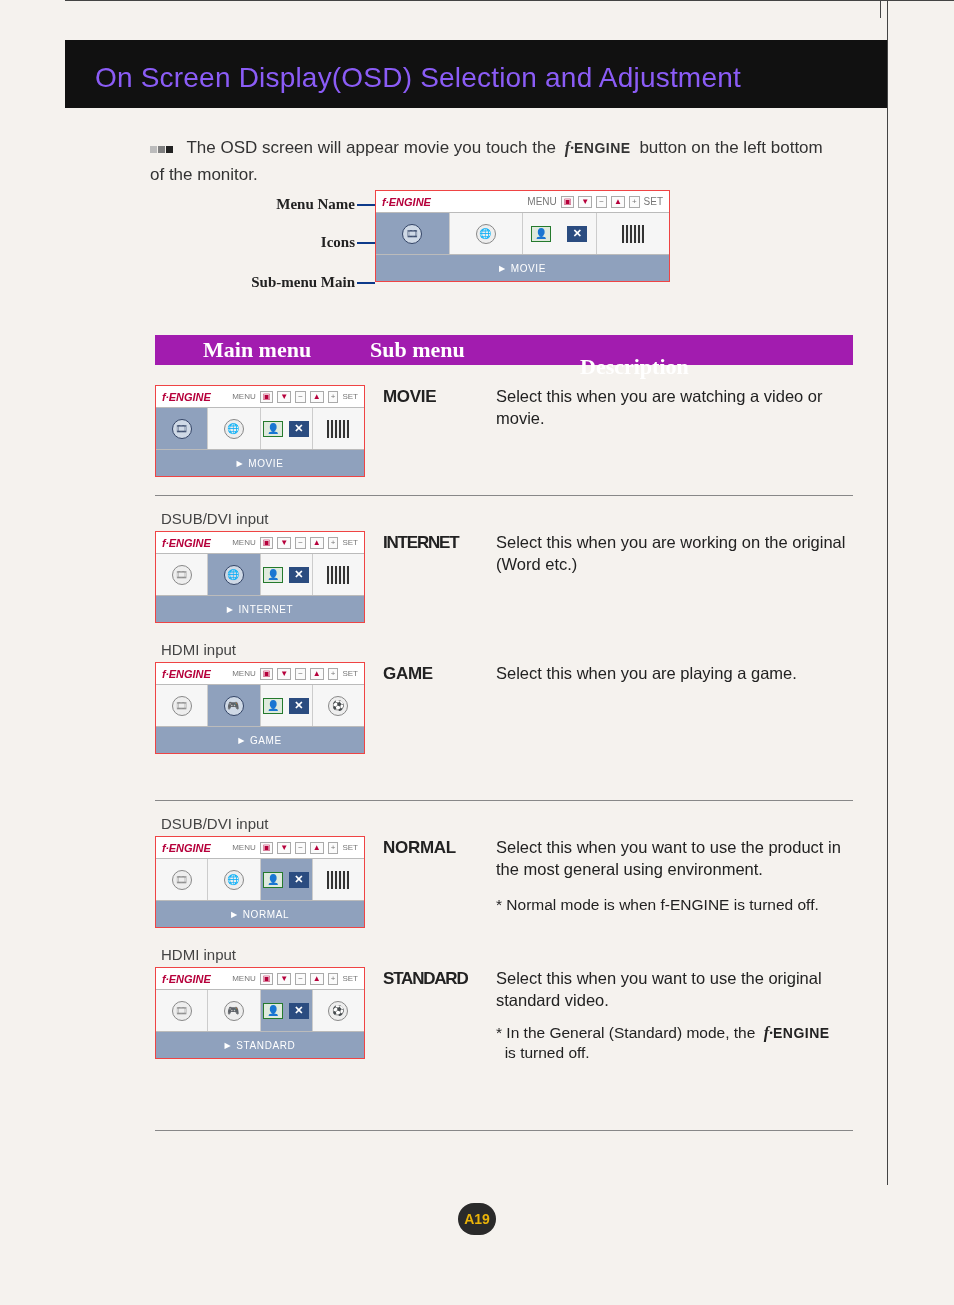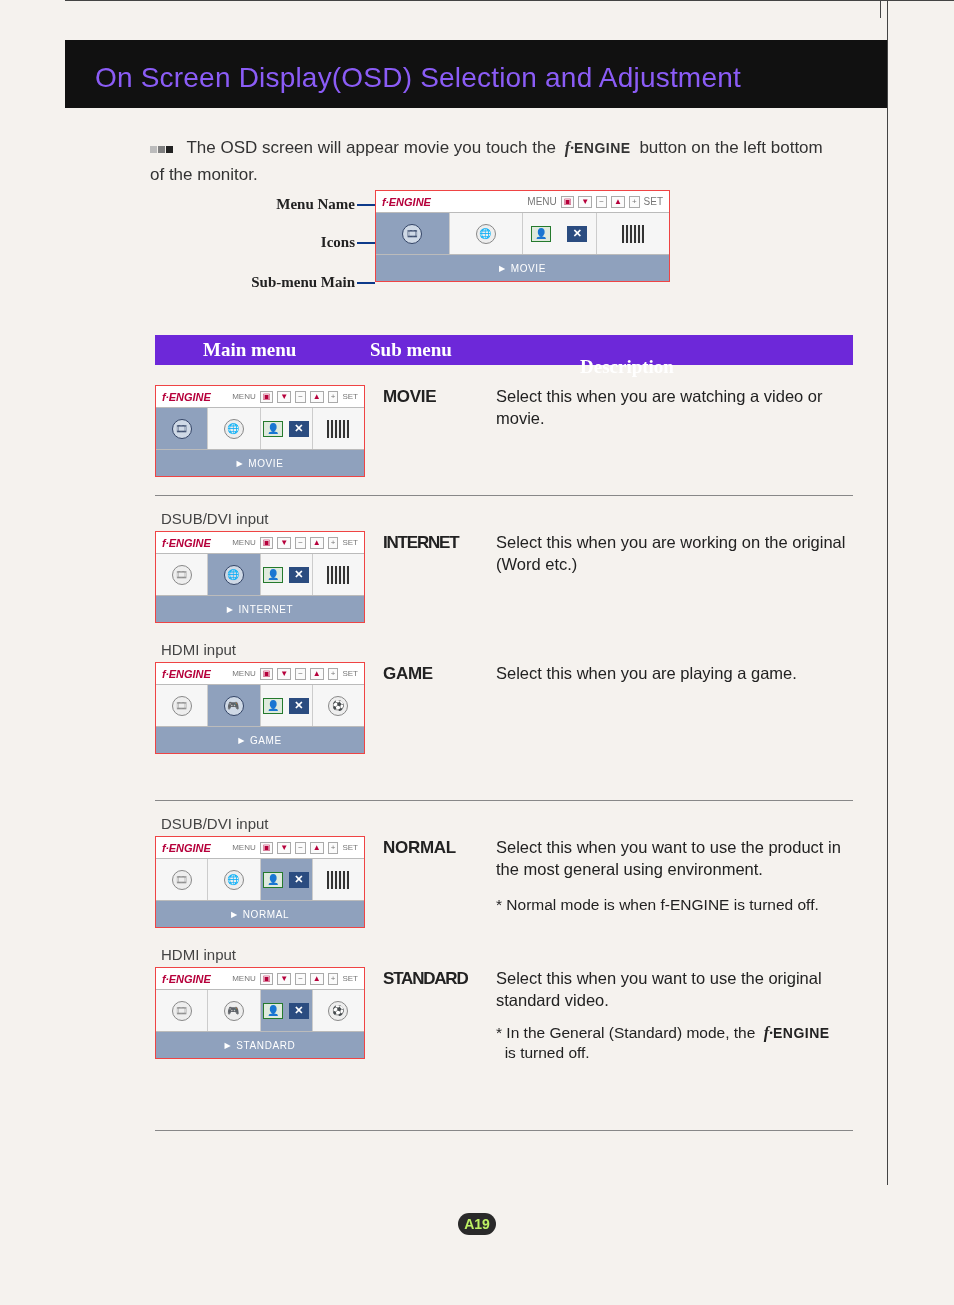--- a/index.html
+++ b/index.html
@@ -100,22 +100,22 @@
   .ico.sel{border-color:#346; color:#346; background:#cfd9e6;}
   .ico-sq{width:20px;height:16px;border:1.5px solid #888;display:flex;align-items:center;justify-content:center;background:#eee;font-size:10px;color:#888;}
   .ico-sq.sel{border-color:#257a2d;color:#257a2d;background:#dfeadd;}
   .ico-x{width:20px;height:16px;border:1.5px solid #2b4c80;background:#2b4c80;color:#fff;display:flex;align-items:center;justify-content:center;font-size:11px;font-weight:bold;}
   .ico-bars{width:22px;height:18px;background:repeating-linear-gradient(90deg,#333 0 2px,#eee 2px 4px);}
 
   .diagram-osd { position:absolute; left:130px; top:0; }
 
   .table-header {
     position:absolute; top:335px; left:155px; width:698px; height:30px;
-    background:#6d28d9; color:#fff; font-family:"Times New Roman",serif;
-    font-weight:bold; font-size:19px; display:flex; align-items:center;
+    background:#a21caf; color:#fff; font-family:"Times New Roman",serif;
+    font-weight:bold; font-size:22px; display:flex; align-items:center;
   }
   .table-header .col1{width:215px; text-align:left; padding-left:48px;}
   .table-header .col2{width:130px; text-align:left;}
   .table-header .col3{flex:1; text-align:left; padding-left:80px;margin-top:34px;}
 
   .section { position:absolute; left:155px; width:698px; }
   .sec-divider { position:absolute; left:155px; width:698px; height:1px; background:#888;}
   .sec-a{top:385px;} .div-a{top:495px;}
   .sec-b{top:510px;} .div-b{top:800px;}
   .sec-c{top:815px;} .div-c{top:1130px;}
@@ -124,21 +124,21 @@
   .sec-row { display:flex; gap:18px; align-items:flex-start;}
   .sec-thumb { width:210px; flex-shrink:0;}
   .sec-sub  { width:95px; flex-shrink:0; font-weight:bold; font-family:Arial; font-size:17px; color:#222; letter-spacing:-0.3px; padding-top:2px;}
   .sec-sub.cond{letter-spacing:-1.2px;}
   .sec-desc { flex:1; font-size:16.5px; color:#222; line-height:1.35;}
   .sec-desc .note{font-size:15.5px; display:block; margin-top:10px;}
   .stack-gap{height:18px;}
 
   .page-num {
     position:absolute; bottom:70px; left:50%; transform:translateX(-50%);
-    width:38px;height:22px;border-radius:16px;background:#2a2a2a;color:#bef264;
+    width:38px;height:32px;border-radius:16px;background:#2a2a2a;color:#eab308;
     display:flex;align-items:center;justify-content:center;font-weight:bold;font-size:14px;
   }
 </style>
 </head>
 <body>
 
 <div class="page-border-top"></div>
 <div class="page-border-right"></div>
 <div class="page-tick-top"></div>
 

